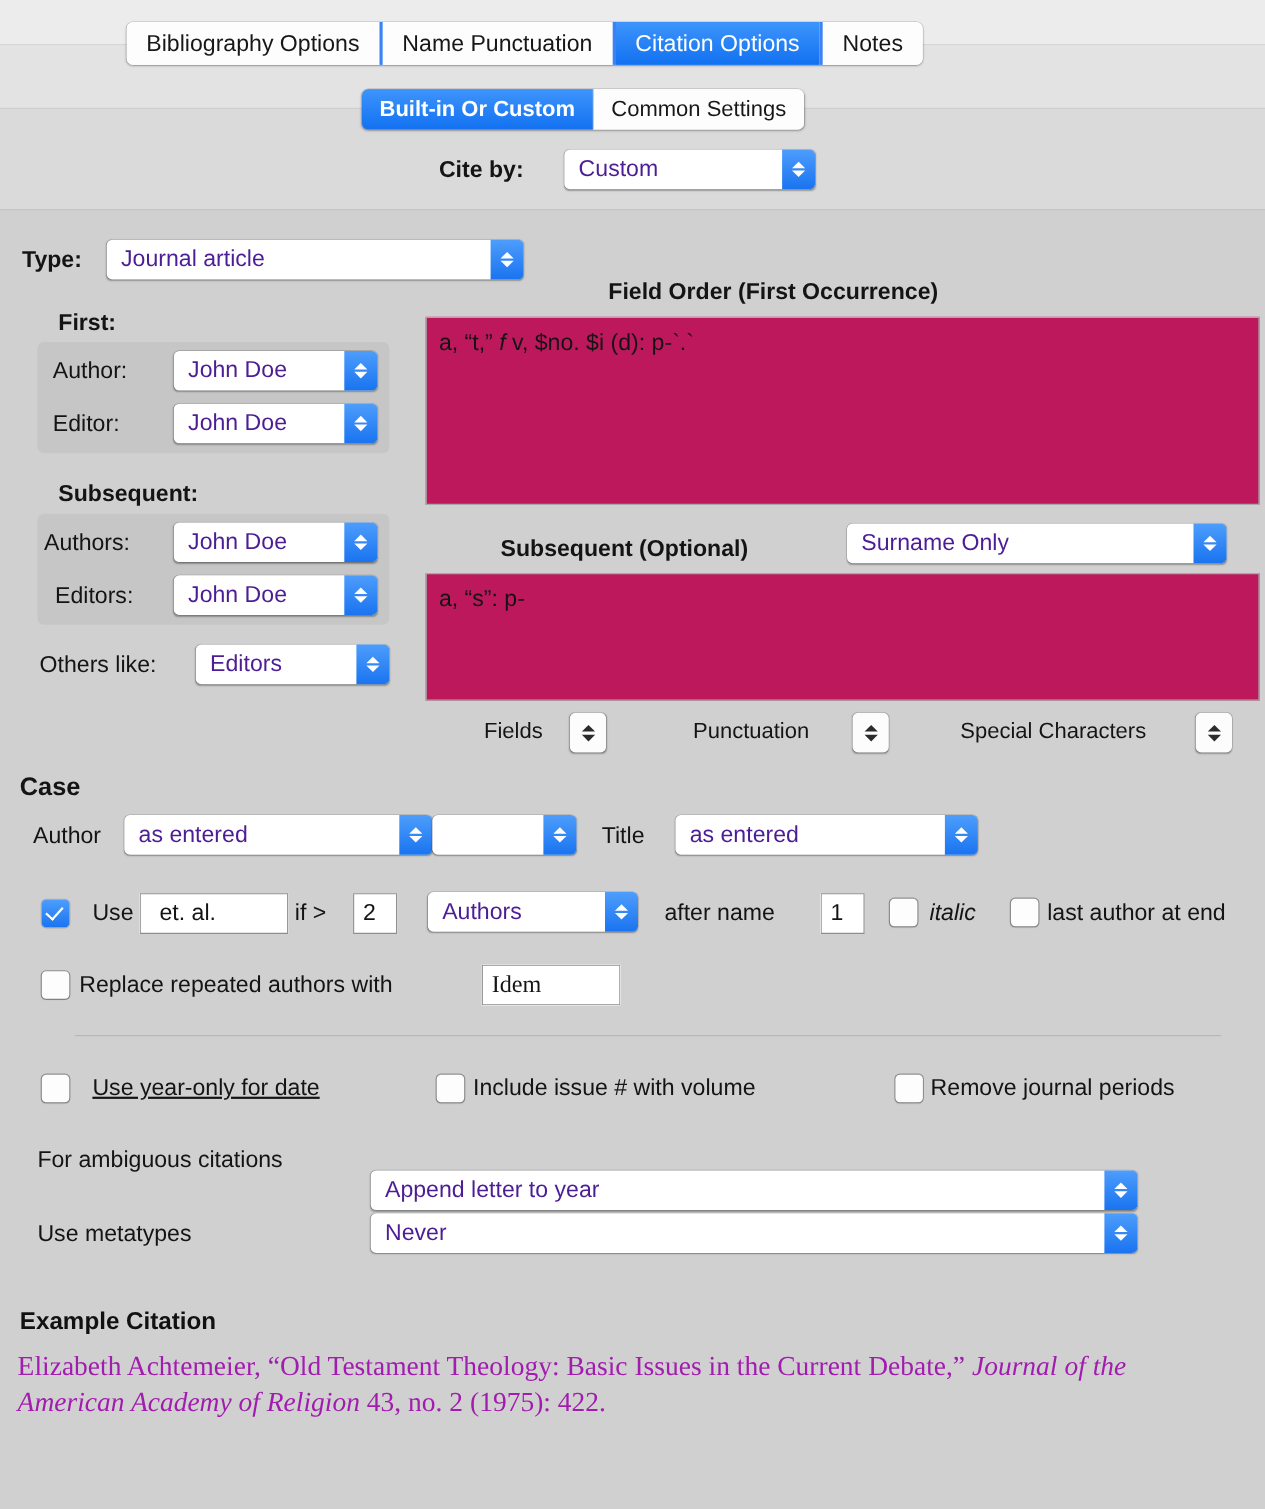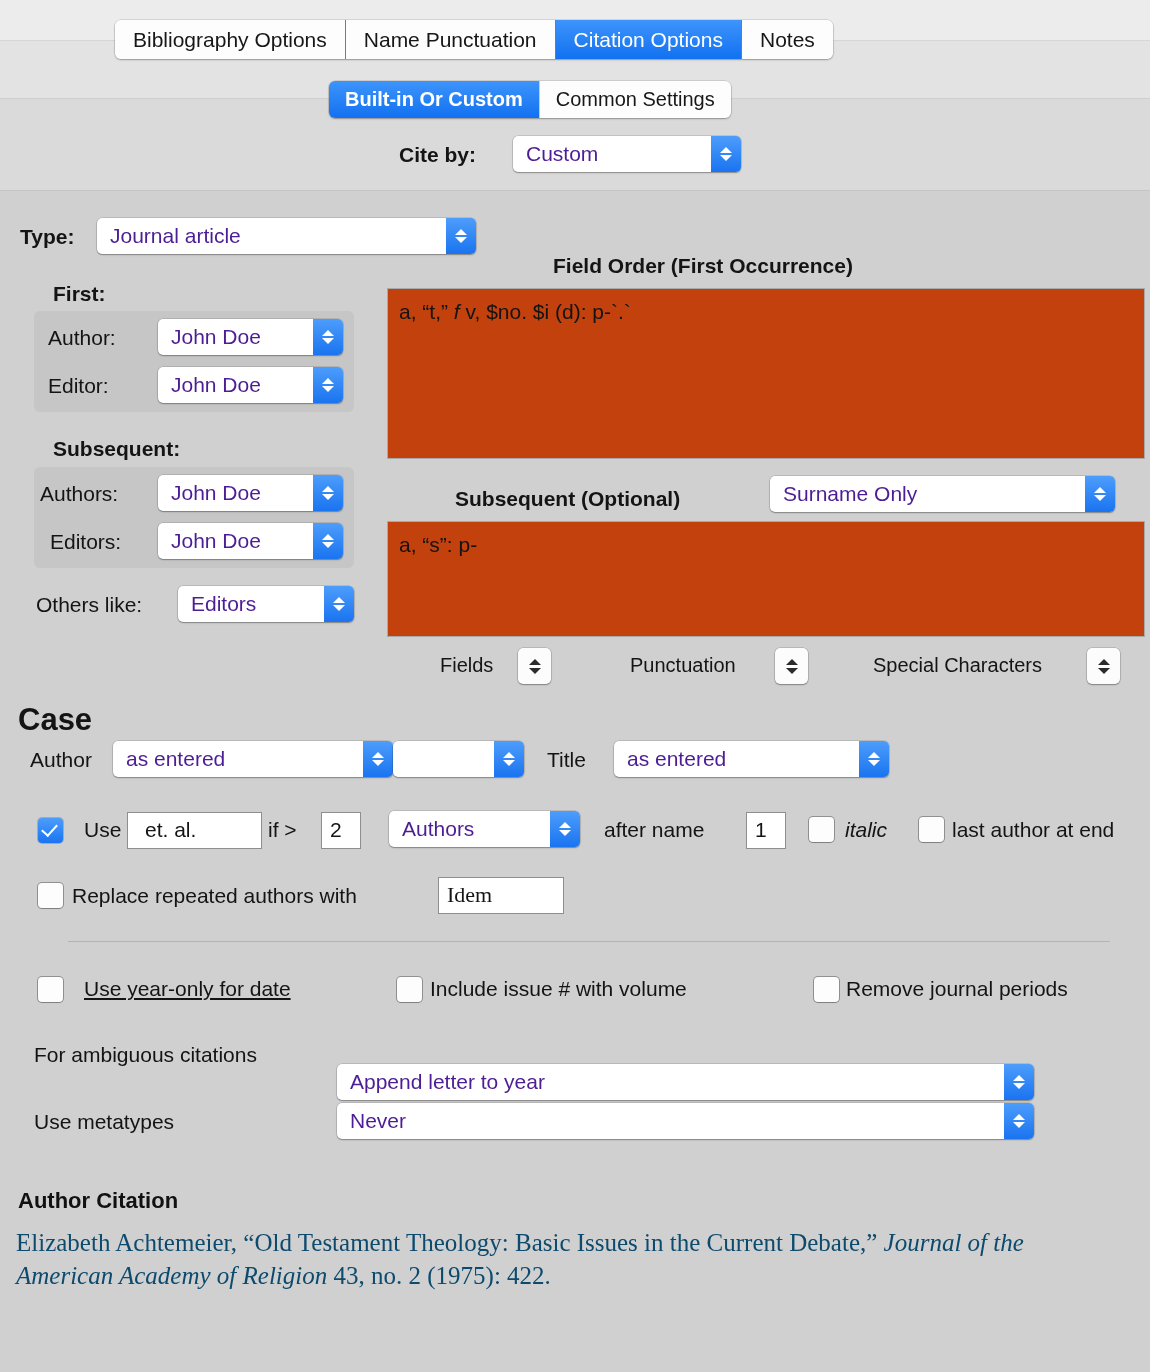--- a/index.html
+++ b/index.html
@@ -19,21 +19,21 @@
   .band-3{top:98px;height:92px;background:#dadada;border-top:1px solid #cfcfcf;}
   .band-4{top:190px;height:1182px;background:#d0d0d0;border-top:1px solid #c4c4c4;}
 
   .layer{position:absolute;left:0;top:0;width:1150px;height:1372px;}
 
   
   .tabbar{position:absolute;left:115px;top:20px;display:flex;
     border-radius:6px;overflow:hidden;
     box-shadow:0 1px 2px rgba(0,0,0,.28),0 0 0 .5px rgba(0,0,0,.18);}
   .tab{height:39px;line-height:39px;padding:0 18px;font-size:21px;
-    background:#fdfdfd;color:#171717;border-right:1px solid #3b82f6;
+    background:#fdfdfd;color:#171717;border-right:3px solid #3b82f6;
     font-weight:400;box-sizing:border-box;white-space:nowrap;}
   .tab:last-child{border-right:none;}
   .tab.sel{background:linear-gradient(to bottom,#3d94fb,#1271f1);color:#fff;}
 
   
   .segbar{position:absolute;left:329px;top:81px;display:flex;
     border-radius:6px;overflow:hidden;
     box-shadow:0 1px 2px rgba(0,0,0,.28),0 0 0 .5px rgba(0,0,0,.18);}
   .seg{height:37px;line-height:37px;padding:0 16px;font-size:20px;
     background:#fdfdfd;color:#171717;border-right:1px solid #cdcdcd;white-space:nowrap;}
@@ -62,21 +62,21 @@
   .stepper{position:absolute;width:33px;height:36px;background:#fcfcfc;border-radius:5px;
     box-shadow:0 1px 1.5px rgba(0,0,0,.3),0 0 0 .5px rgba(0,0,0,.22);
     display:flex;flex-direction:column;align-items:center;justify-content:center;gap:3px;}
   .stepper .chev.up{border-bottom-color:#2b2b2b;}
   .stepper .chev.dn{border-top-color:#2b2b2b;}
 
   
   .groupbox{position:absolute;background:#c6c6c6;border-radius:6px;}
 
   
-  .textarea{position:absolute;background:#c2410c;
+  .textarea{position:absolute;background:#be185d;
     box-shadow:0 0 0 1px #a9a9a9 inset;box-sizing:border-box;
     font-size:21px;color:#141414;padding:10px 12px;line-height:1.35;}
 
   
   .field{position:absolute;background:#fff;box-sizing:border-box;
     box-shadow:0 0 0 1px #8e8e8e inset;
     font-size:21px;color:#141414;line-height:36px;padding:0 9px;white-space:nowrap;overflow:hidden;}
   .field.serif{font-family:"Liberation Serif",serif;font-size:22px;}
 
   
@@ -85,21 +85,21 @@
   .cbox.on{background:linear-gradient(to bottom,#4d9dfc,#1a74f0);box-shadow:0 0 0 1px rgba(0,0,0,.18);}
   .cbox.on::after{content:"";position:absolute;left:7px;top:3px;width:7px;height:13px;
     border:solid #fff;border-width:0 2.6px 2.6px 0;transform:rotate(42deg);}
 
   
   .divider{position:absolute;height:1px;background:#b4b4b4;}
 
   
   .exlabel{position:absolute;font-weight:bold;font-size:22px;color:#111;}
   .excite{position:absolute;font-family:"Liberation Serif",serif;font-size:25px;
-    line-height:1.32;color:#0c4a6e;}
+    line-height:1.32;color:#a21caf;}
   .excite i{font-style:italic;}
   .ital{font-style:italic;}
 </style>
 </head>
 <body>
 
 <div class="band band-1"></div>
 <div class="band band-2"></div>
 <div class="band band-3"></div>
 <div class="band band-4"></div>
@@ -205,21 +205,21 @@
   <div class="stepper" style="left:775px;top:648px;">
       <i class="chev up"></i>
       <i class="chev dn"></i>
     </div>
   <div class="lbl sm" style="left:873px;top:654px;">Special Characters</div>
   <div class="stepper" style="left:1087px;top:648px;">
       <i class="chev up"></i>
       <i class="chev dn"></i>
     </div>
 
-  <div class="lbl b" style="left:18px;top:702px;font-size:31px;">Case</div>
+  <div class="lbl b" style="left:18px;top:702px;font-size:23px;">Case</div>
   <div class="lbl" style="left:30px;top:748px;">Author</div>
   <div class="popup" style="left:113px;top:741px;width:280px;">
     <span class="txt">as entered</span>
     <span class="arrow">
         <i class="chev up"></i>
         <i class="chev dn"></i>
       </span>
   </div>
   <div class="popup" style="left:393px;top:741px;width:131px;">
     <span class="txt"></span>
@@ -280,16 +280,16 @@
 
   <div class="lbl" style="left:34px;top:1110px;">Use metatypes</div>
   <div class="popup" style="left:337px;top:1103px;width:697px;">
     <span class="txt">Never</span>
     <span class="arrow">
         <i class="chev up"></i>
         <i class="chev dn"></i>
       </span>
   </div>
 
-  <div class="exlabel" style="left:18px;top:1188px;">Author Citation</div>
+  <div class="exlabel" style="left:18px;top:1188px;">Example Citation</div>
   <div class="excite" style="left:16px;top:1226px;width:1110px;"><span>Elizabeth Achtemeier, “Old Testament Theology: Basic Issues in the Current Debate,” </span><i>Journal of the American Academy of Religion</i><span> 43, no. 2 (1975): 422.</span></div>
 
 </div>
 
 </body></html>

